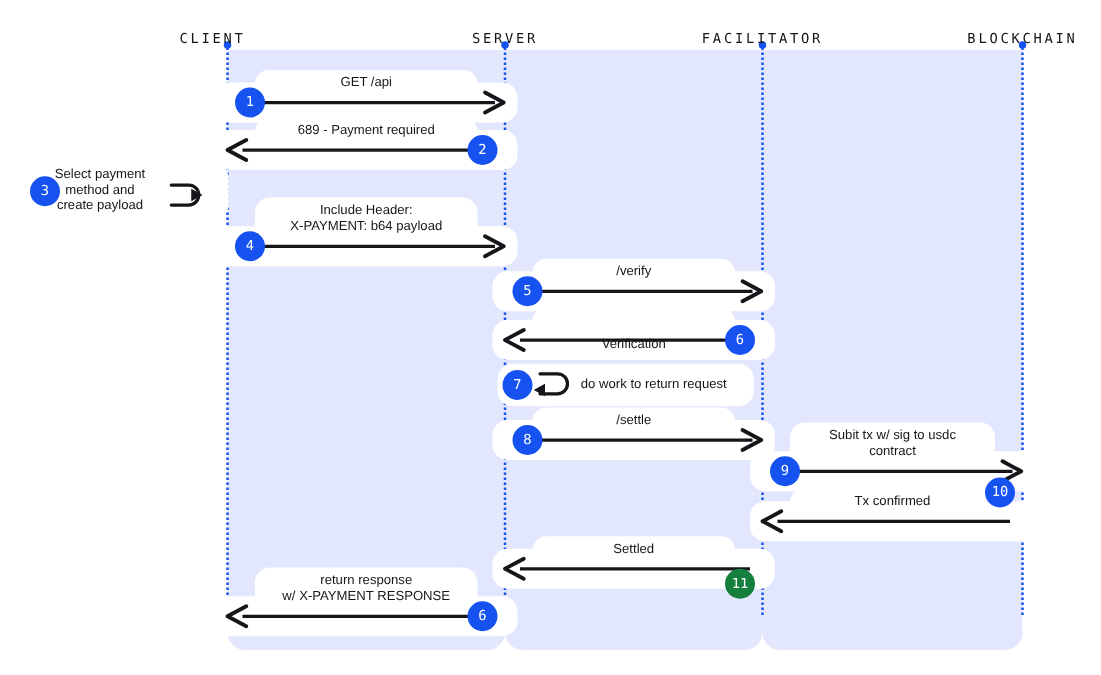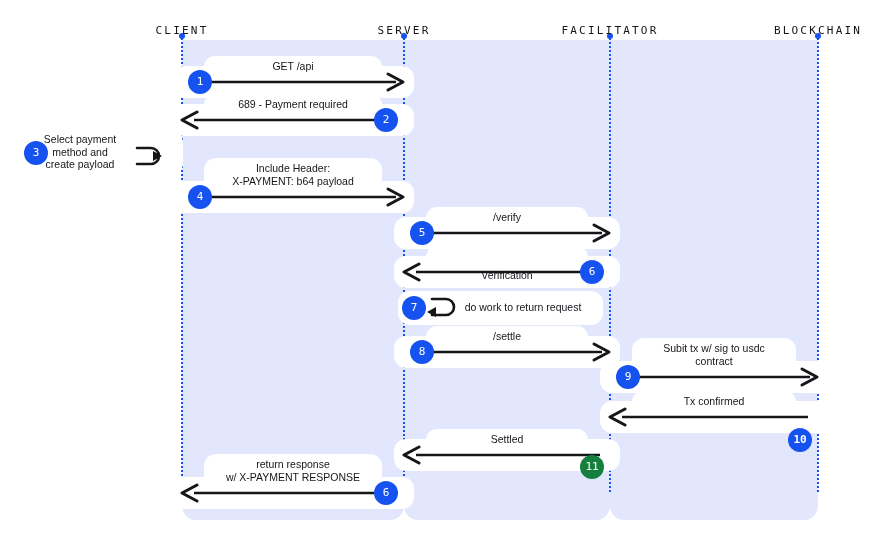--- a/index.html
+++ b/index.html
@@ -102,21 +102,21 @@
 
 <div id="diagram">
 
   <div id="lane-bands">
       <div class="lane-band" style="left: 182px; top: 40px; width: 222px; height: 480px; background: rgb(227, 231, 253);"></div>
       <div class="lane-band" style="left: 404px; top: 40px; width: 206px; height: 480px; background: rgb(227, 231, 253);"></div>
       <div class="lane-band" style="left: 610px; top: 40px; width: 208px; height: 480px; background: rgb(227, 231, 253);"></div>
     </div>
 
   <div id="actors-layer">
-      <div class="actor-label" style="left: 182px; top: 24px; text-align: center;">CLIENT</div>
+      <div class="actor-label" style="left: 170px; top: 24px; text-align: center;">CLIENT</div>
       <div class="lifeline-dot" style="left: 179px; top: 33px; background: rgb(22, 82, 240);"></div>
       <div class="lifeline" style="left: 181px; top: 38px; height: 454px; border-left-color: rgb(22, 82, 240);"></div>
       <div class="actor-label" style="left: 404px; top: 24px;">SERVER</div>
       <div class="lifeline-dot" style="left: 401px; top: 33px; background: rgb(22, 82, 240);"></div>
       <div class="lifeline" style="left: 403px; top: 38px; height: 454px; border-left-color: rgb(22, 82, 240);"></div>
       <div class="actor-label" style="left: 610px; top: 24px;">FACILITATOR</div>
       <div class="lifeline-dot" style="left: 607px; top: 33px; background: rgb(22, 82, 240);"></div>
       <div class="lifeline" style="left: 609px; top: 38px; height: 454px; border-left-color: rgb(22, 82, 240);"></div>
       <div class="actor-label" style="left: 818px; top: 24px;">BLOCKCHAIN</div>
       <div class="lifeline-dot" style="left: 815px; top: 33px; background: rgb(22, 82, 240);"></div>
@@ -217,21 +217,21 @@
         <div class="badge" style="left: 616px; top: 365px; background: rgb(22, 82, 240);">9</div>
       </div>
       <div class="msg">
         <div class="msg-bubble-top" style="left: 632px; top: 390.5px; width: 164px; height: 22.5px; background: rgb(255, 255, 255);"></div>
         <div class="msg-bubble-bot" style="left: 600px; top: 401px; width: 228px; height: 32px; background: rgb(255, 255, 255);"></div>
         <svg width="212" height="22" viewBox="0 0 212 22" style="position: absolute; left: 608px; top: 406px; z-index: 3;">
           <line x1="14" y1="11" x2="200" y2="11" stroke="#15161A" stroke-width="2.6"></line>
           <path d="M17 3 L2 11 L17 19" fill="none" stroke="#15161A" stroke-width="3" stroke-linecap="round" stroke-linejoin="round"></path>
         </svg>
         <div class="msg-label" style="left: 714px; top: 394.5px; width: 178px; margin-left: -89px; transform: none; color: rgb(21, 22, 26);">Tx confirmed</div>
-        <div class="badge" style="left: 788px; top: 428px; background: rgb(22, 82, 240); font-weight: bold;">10</div>
+        <div class="badge" style="left: 788px; top: 382px; background: rgb(22, 82, 240);">10</div>
       </div>
       <div class="msg">
         <div class="msg-bubble-top" style="left: 426px; top: 428.5px; width: 162px; height: 22.5px; background: rgb(255, 255, 255);"></div>
         <div class="msg-bubble-bot" style="left: 394px; top: 439px; width: 226px; height: 32px; background: rgb(255, 255, 255);"></div>
         <svg width="210" height="22" viewBox="0 0 210 22" style="position: absolute; left: 402px; top: 444px; z-index: 3;">
           <line x1="14" y1="11" x2="198" y2="11" stroke="#15161A" stroke-width="2.6"></line>
           <path d="M17 3 L2 11 L17 19" fill="none" stroke="#15161A" stroke-width="3" stroke-linecap="round" stroke-linejoin="round"></path>
         </svg>
         <div class="msg-label" style="left: 507px; top: 432.5px; width: 176px; margin-left: -88px; transform: none; color: rgb(21, 22, 26);">Settled</div>
         <div class="badge" style="left: 580px; top: 443px; background: #15803d; margin-top: 12px;">11</div>

